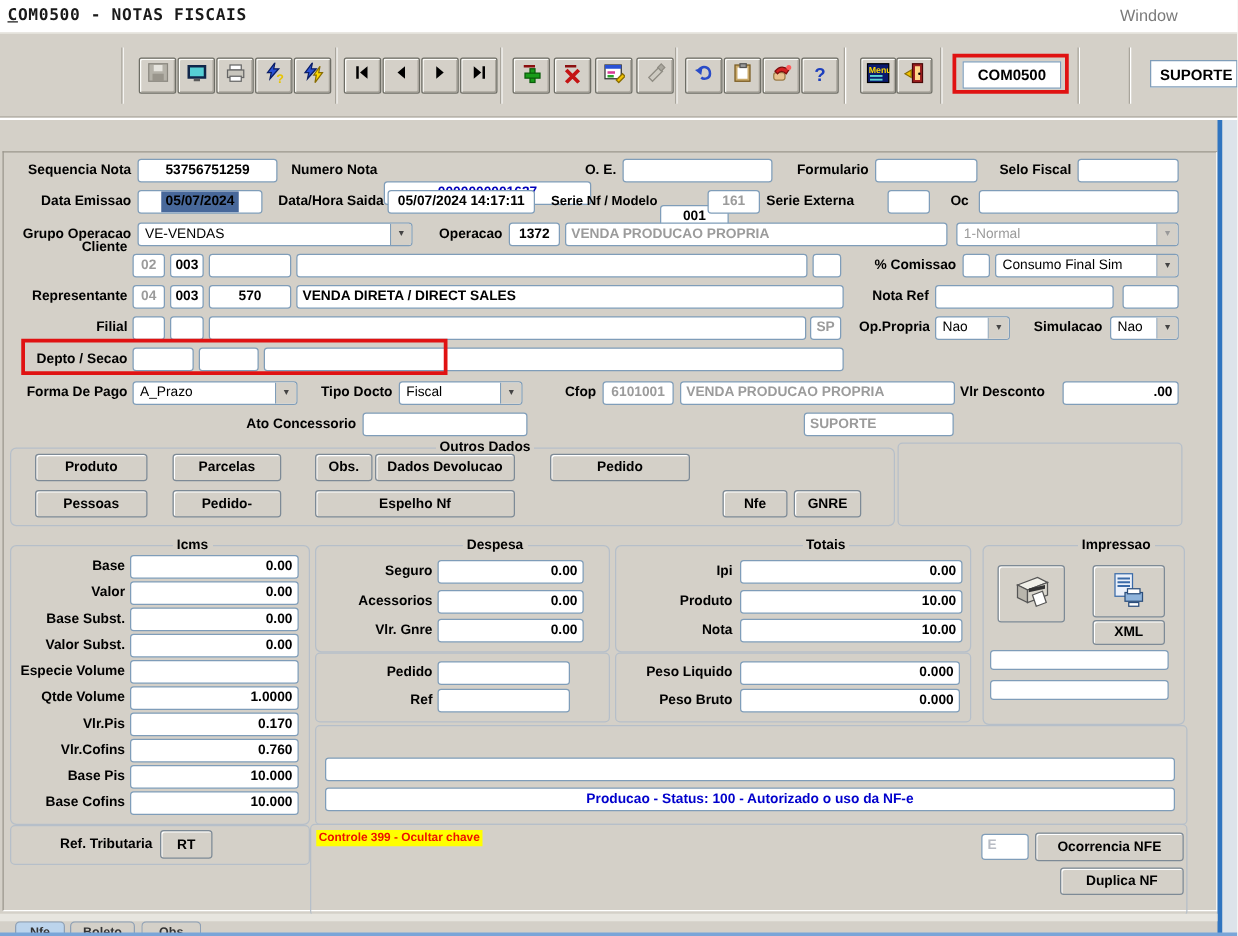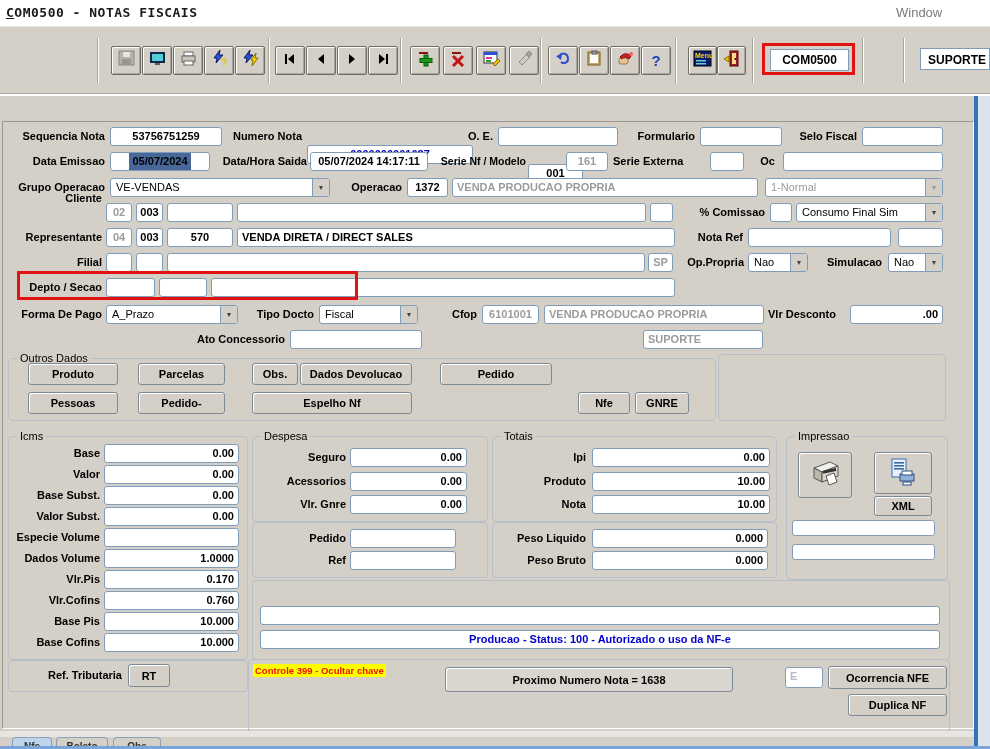--- a/index.html
+++ b/index.html
@@ -43,21 +43,21 @@
   .fld.dis{color:#9b9b9b;}
   .sel{background:#48689a;color:#000;padding:0 3px;display:inline-block;}
   .ddl{position:absolute;height:19px;background:#fff;border:1px solid #7f9db9;border-radius:3px;box-sizing:border-box;}
   .ddl .val{position:absolute;left:5px;top:0;right:17px;font-weight:normal;font-size:11px;line-height:17px;white-space:nowrap;overflow:hidden;}
   .ddl .arr{position:absolute;right:0;top:0;bottom:0;width:16px;background:#d4d0c8;border-left:1px solid #7f9db9;
             display:flex;align-items:center;justify-content:center;font-size:7px;color:#444;border-radius:0 2px 2px 0;}
   .ddl.dis .val{color:#9b9b9b;} .ddl.dis .arr{color:#999;}
   .pbtn{position:absolute;background:#d4d0c8;border:1px solid #7d8a96;border-radius:3px;box-shadow:inset 1px 1px 0 #fff;
         font-weight:bold;font-size:11px;display:flex;align-items:center;justify-content:center;color:#000;}
   fieldset.grp{position:absolute;border:1px solid #b6bfc9;border-radius:5px;margin:0;padding:0;}
-  fieldset.grp legend{font-weight:normal;font-size:11px;margin-left:8px;padding:0 3px;color:#000;}
+  fieldset.grp legend{font-weight:bold;font-size:11px;margin-left:26px;padding:0 3px;color:#000;text-align:center;}
   .panel{position:absolute;border:1px solid #b6bfc9;border-radius:4px;}
   #status2{color:#0000cc;text-align:center;}
   #controle{position:absolute;left:253px;top:664px;background:#ffff00;color:#ee1100;font-weight:bold;font-size:9.5px;
             line-height:13px;padding:0 2px;white-space:nowrap;}
   #redbox-depto{position:absolute;left:17px;top:271px;width:341px;height:29px;border:3px solid #e01212;box-sizing:border-box;}
   .tab{position:absolute;top:737px;height:14px;background:#d4d0c8;border:1px solid #8ea0b5;border-bottom:none;
        border-radius:4px 4px 0 0;font-size:10px;font-weight:bold;text-align:center;line-height:17px;overflow:hidden;color:#333;box-sizing:border-box;}
   .tab.selt{background:#bcd4ec;}
   #bottomline{position:absolute;left:0;top:746px;width:990px;height:3px;background:#7aa5d8;}
   #tabgap{position:absolute;left:0;top:731px;width:974px;height:6px;background:#e7e5df;}
@@ -341,21 +341,21 @@
   <div class="lbl" style="left:12px;top:444px;width:88px">Base</div>
   <div class="fld r" style="left:104px;top:444px;width:135px">0.00</div>
   <div class="lbl" style="left:12px;top:465px;width:88px">Valor</div>
   <div class="fld r" style="left:104px;top:465px;width:135px">0.00</div>
   <div class="lbl" style="left:12px;top:486px;width:88px">Base Subst.</div>
   <div class="fld r" style="left:104px;top:486px;width:135px">0.00</div>
   <div class="lbl" style="left:12px;top:507px;width:88px">Valor Subst.</div>
   <div class="fld r" style="left:104px;top:507px;width:135px">0.00</div>
   <div class="lbl" style="left:12px;top:528px;width:88px">Especie Volume</div>
   <div class="fld r" style="left:104px;top:528px;width:135px"></div>
-  <div class="lbl" style="left:12px;top:549px;width:88px">Dados Volume</div>
+  <div class="lbl" style="left:12px;top:549px;width:88px">Qtde Volume</div>
   <div class="fld r" style="left:104px;top:549px;width:135px">1.0000</div>
   <div class="lbl" style="left:12px;top:570px;width:88px">Vlr.Pis</div>
   <div class="fld r" style="left:104px;top:570px;width:135px">0.170</div>
   <div class="lbl" style="left:12px;top:591px;width:88px">Vlr.Cofins</div>
   <div class="fld r" style="left:104px;top:591px;width:135px">0.760</div>
   <div class="lbl" style="left:12px;top:612px;width:88px">Base  Pis</div>
   <div class="fld r" style="left:104px;top:612px;width:135px">10.000</div>
   <div class="lbl" style="left:12px;top:633px;width:88px">Base  Cofins</div>
   <div class="fld r" style="left:104px;top:633px;width:135px">10.000</div>
 
@@ -418,21 +418,20 @@
 
   <div class="panel" style="left:252px;top:580px;width:696px;height:78px"></div>
   <div class="fld" style="left:260px;top:606px;width:680px"></div>
   <div class="fld" id="status2" style="left:260px;top:630px;width:680px">Producao - Status: 100 - Autorizado o uso da NF-e</div>
 
   <div class="panel" style="left:8px;top:660px;width:238px;height:30px"></div>
   <div class="lbl" style="left:30px;top:666px;width:93px;text-align:left;padding-left:18px;box-sizing:border-box">Ref. Tributaria</div>
   <div class="pbtn" style="left:128px;top:664px;width:40px;height:21px">RT</div>
   <div class="panel" style="left:248px;top:659px;width:700px;height:72px"></div>
   <div id="controle">Controle 399 -  Ocultar chave</div>
-  <div class="pbtn" style="left:445px;top:667px;width:286px;height:23px;background:#d9d6d0">Proximo Numero Nota = 1638</div>
   <div class="fld" style="left:785px;top:667px;width:38px;height:21px;color:#b8bcc4">E</div>
   <div class="pbtn" style="left:828px;top:666px;width:117px;height:21px">Ocorrencia NFE</div>
   <div class="pbtn" style="left:848px;top:694px;width:97px;height:20px">Duplica NF</div>
 
   <div id="tabgap"></div>
   <div class="tab selt" style="left:12px;width:40px">Nfe</div>
   <div class="tab" style="left:56px;width:52px">Boleto</div>
   <div class="tab" style="left:113px;width:48px">Obs</div>
   <div id="bottomline"></div>
 

